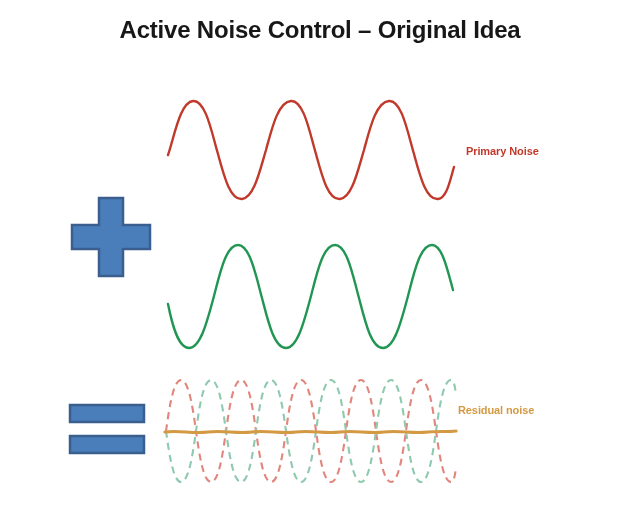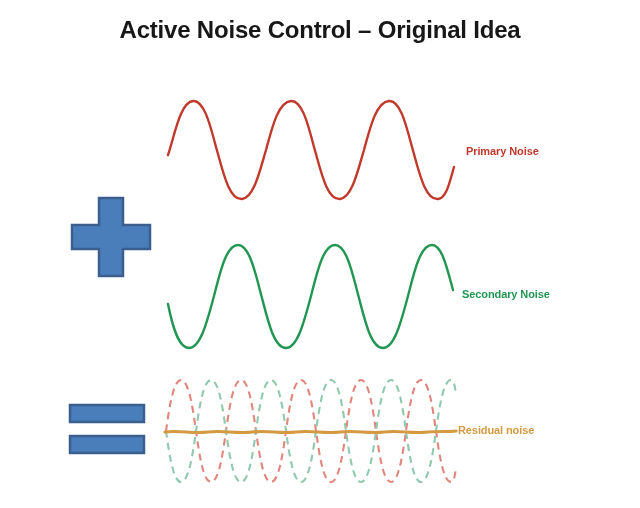--- a/index.html
+++ b/index.html
@@ -74,21 +74,21 @@
   .series-label {
     position: absolute;
     font-size: 11px;
     font-weight: bold;
     white-space: nowrap;
     font-family: "Liberation Sans", sans-serif;
     letter-spacing: -0.1px;
   }
   #label-primary   { left: 466px; top: 145px; color: #c0392b; }
   #label-secondary { left: 462px; top: 288px; color: #219653; }
-  #label-residual  { left: 458px; top: 424px; color: #d49a43; }
+  #label-residual  { left: 458px; top: 404px; color: #d49a43; }
 </style>
 </head>
 <body>
 
 <div id="slide">
 
   <div id="title">Active Noise Control – Original Idea</div>
 
   <div class="op-layer" id="plus-operator">
     <svg viewBox="0 0 86 86" xmlns="http://www.w3.org/2000/svg" aria-hidden="true">
@@ -192,17 +192,16 @@
                C108,58 120,62 136,60
                C152,58 164,62 180,60
                C196,58 208,62 224,60
                C240,58 252,62 268,60
                C280,59 288,60 296,59" fill="none" stroke="#d49a43" stroke-width="3.2" stroke-linecap="round" stroke-linejoin="round"></path>
     </svg>
   </div>
 
   <div class="series-label" id="label-primary">Primary Noise</div>
 
-  <div class="series-label" id="label-secondary">Secondary Noise</div>
 
   <div class="series-label" id="label-residual">Residual noise</div>
 
 </div>
 
 </body></html>

